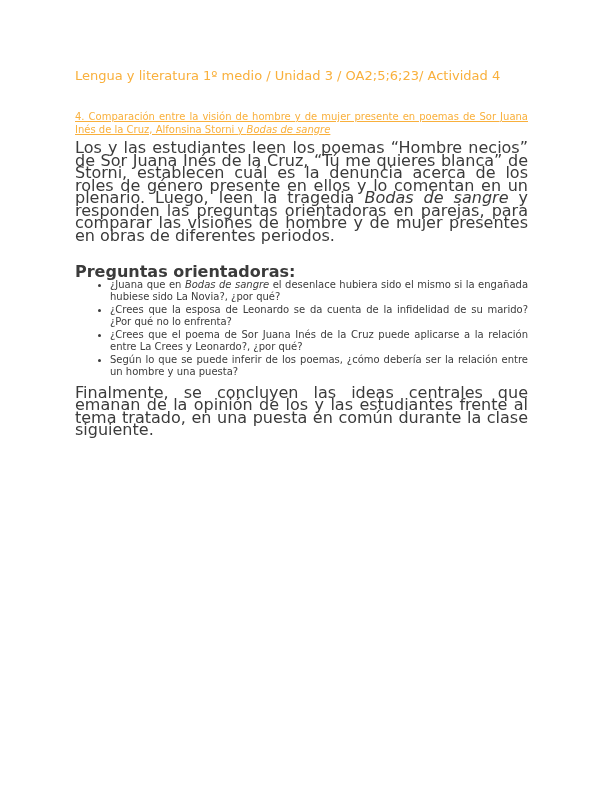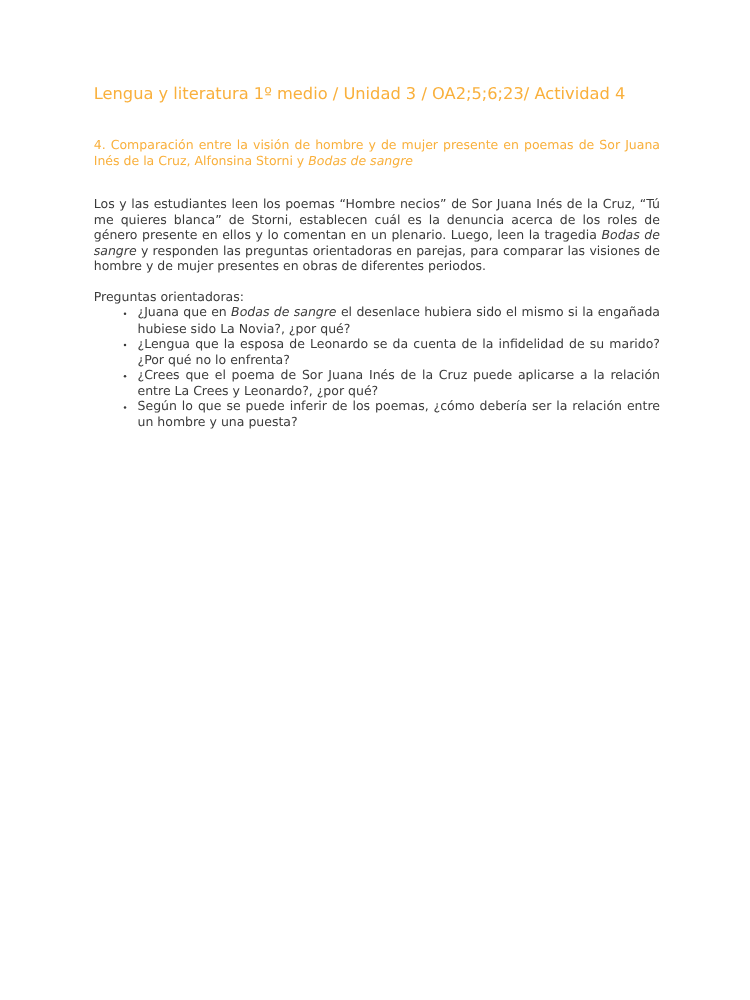--- a/index.html
+++ b/index.html
@@ -29,32 +29,34 @@
     line-height: 16px;
     margin-bottom: 27px;
     white-space: nowrap;
   }
   .activity-heading {
     color: var(--heading-color, #F9B03C);
     font-size: 10px;
     font-weight: normal;
     line-height: 12.5px;
     text-align: justify;
-    margin-bottom: 22px;
+    margin-bottom: 6px;
+    text-decoration: underline;
   }
   .body-text {
     color: var(--body-color, #3B3B3B);
-    font-size: 10px;
+    font-size: 16px;
     line-height: 12.5px;
     text-align: justify;
   }
   .intro { margin-bottom: 5px; }
   .questions-label {
-    margin-top: 12px;
+    margin-top: 24px;
     text-align: left;
+    font-weight: bold;
   }
   .questions-list {
     list-style: disc outside;
     margin: 0 0 8px 0;
     padding-left: 35px;
   }
   .questions-list li {
     color: var(--body-color, #3B3B3B);
     font-size: 10px;
     line-height: 12.5px;
@@ -74,20 +76,21 @@
     <h1 class="doc-title">Lengua y literatura 1º medio / Unidad 3 / OA2;5;6;23/ Actividad 4</h1>
 
     <h2 class="activity-heading"><span>4. Comparación entre la visión de hombre y de mujer presente en poemas de Sor Juana Inés de la Cruz, Alfonsina Storni y </span><span style="font-style: italic;">Bodas de sangre</span></h2>
 
     <p class="body-text intro"><span>Los y las estudiantes leen los poemas “Hombre necios” de Sor Juana Inés de la Cruz, “Tú me quieres blanca” de Storni, establecen cuál es la denuncia acerca de los roles de género presente en ellos y lo comentan en un plenario. Luego, leen la tragedia </span><span style="font-style: italic;">Bodas de sangre</span><span> y responden las preguntas orientadoras en parejas, para comparar las visiones de hombre y de mujer presentes en obras de diferentes periodos.</span></p>
 
     <p class="body-text questions-label">Preguntas orientadoras:</p>
 
     <ul class="questions-list">
       <li><span>¿Juana que en </span><span style="font-style: italic;">Bodas de sangre</span><span> el desenlace hubiera sido el mismo si la engañada hubiese sido La Novia?, ¿por qué?</span></li>
-      <li><span>¿Lengua que la esposa de Leonardo se da cuenta de la infidelidad de su marido? ¿Por qué no lo enfrenta?</span></li>
+      <li><span>¿Crees que la esposa de Leonardo se da cuenta de la infidelidad de su marido? ¿Por qué no lo enfrenta?</span></li>
       <li><span>¿Crees que el poema de Sor Juana Inés de la Cruz puede aplicarse a la relación entre La Crees y Leonardo?, ¿por qué?</span></li>
       <li><span>Según lo que se puede inferir de los poemas, ¿cómo debería ser la relación entre un hombre y una puesta?</span></li>
     </ul>
 
+    <p class="body-text closing">Finalmente, se concluyen las ideas centrales que emanan de la opinión de los y las estudiantes frente al tema tratado, en una puesta en común durante la clase siguiente.</p>
 
   </div>
 </div>
 
 </body></html>

